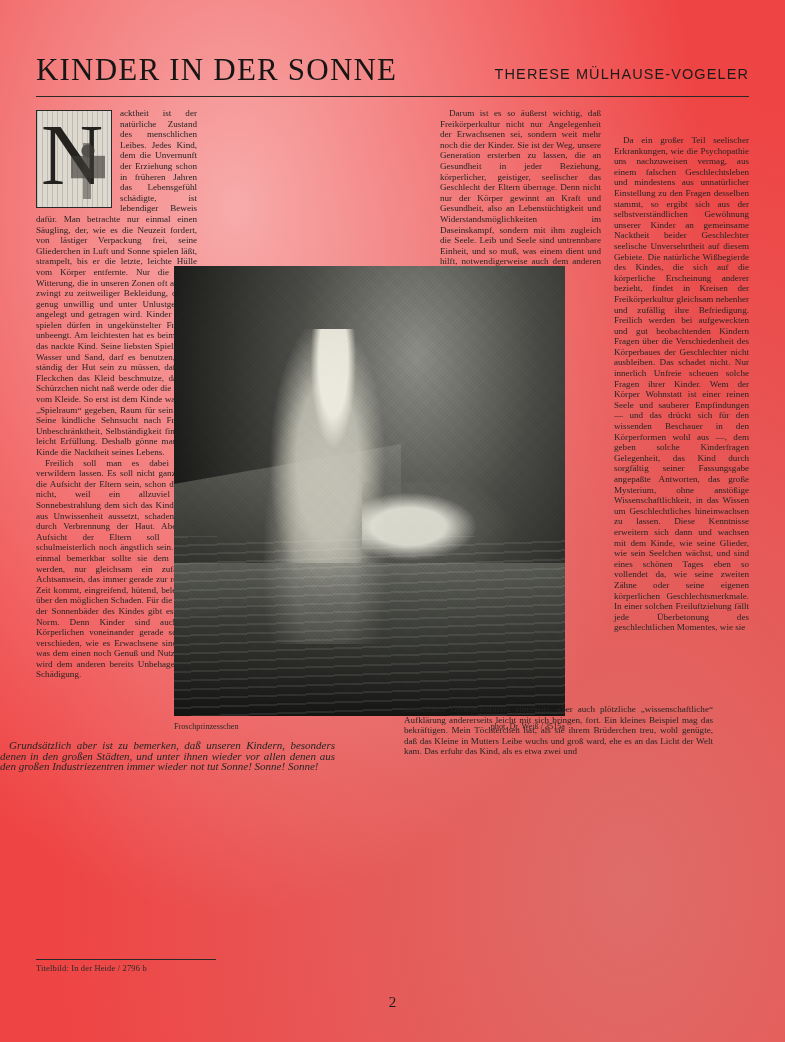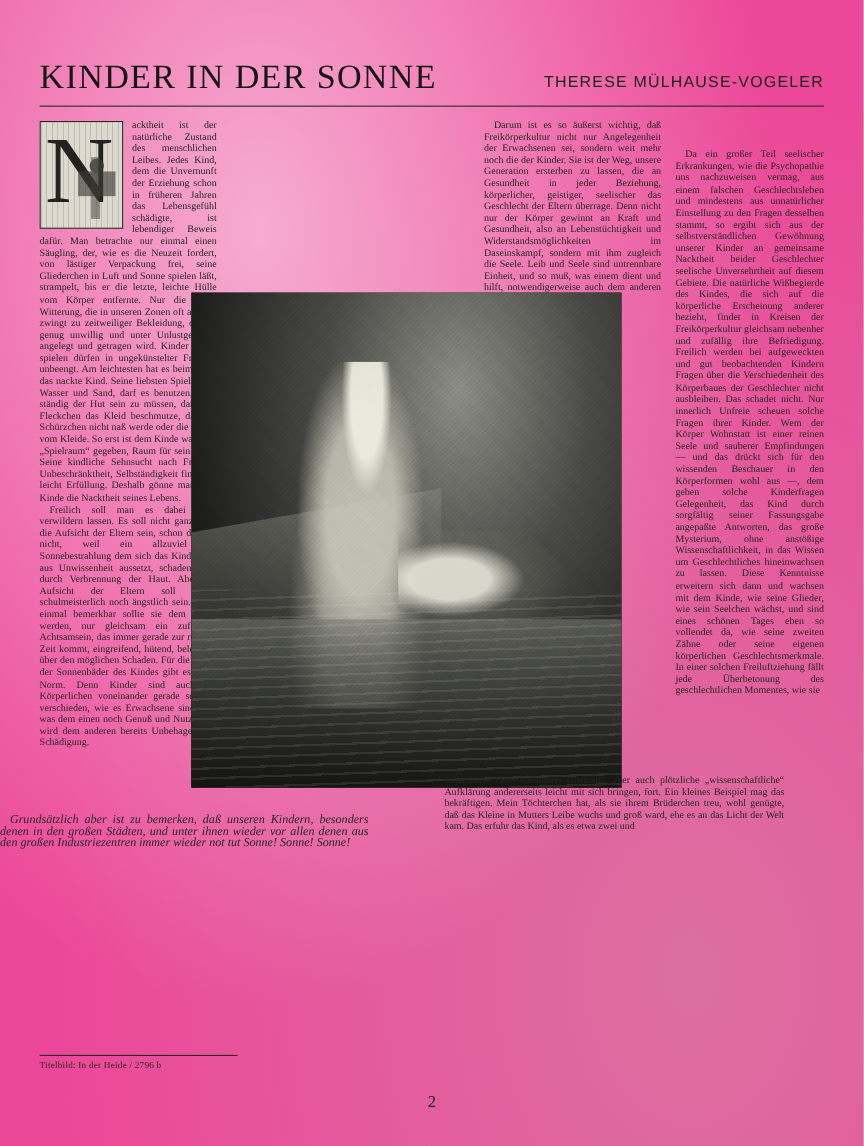--- a/index.html
+++ b/index.html
@@ -5,21 +5,21 @@
   html, body {
     margin: 0;
     padding: 0;
     background: #b9b9b7;
   }
   .page {
     position: relative;
     width: 785px;
     height: 1042px;
     margin: 0 auto;
-    background: #ec4899;
+    background: #ef4444;
     overflow: hidden;
     font-family: "Liberation Serif", serif;
     color: #1b1a18;
   }
   .paper-tint {
     position: absolute;
     inset: 0;
     background:
       radial-gradient(ellipse at 30% 20%, rgba(255,255,255,0.55), rgba(255,255,255,0) 60%),
       radial-gradient(ellipse at 80% 85%, rgba(190,185,175,0.35), rgba(255,255,255,0) 65%);
@@ -287,20 +287,24 @@
     <div class="photo">
       <div class="ledge"></div>
       <div class="child"></div>
       <div class="swan"></div>
       <div class="water"></div>
       <div class="ripples"></div>
       <div class="grain"></div>
     </div>
   </div>
 
+  <div class="caption-row">
+    <span>Froschprinzesschen</span>
+    <span>phot. Dr. Weiß / 3515a</span>
+  </div>
 
   <div class="below-left">
     <p>Grundsätzlich aber ist zu bemerken, daß unseren Kindern, besonders denen in den großen Städten, und unter ihnen wieder vor allen denen aus den großen Industriezentren immer wieder not tut Sonne! Sonne! Sonne!</p>
   </div>
 
   <div class="below-mid">
     <p>schamhafte Geheimnistuerei einerseits, aber auch plötzliche „wissenschaftliche“ Aufklärung andererseits leicht mit sich bringen, fort. Ein kleines Beispiel mag das bekräftigen. Mein Töchterchen hat, als sie ihrem Brüderchen treu, wohl genügte, daß das Kleine in Mutters Leibe wuchs und groß ward, ehe es an das Licht der Welt kam. Das erfuhr das Kind, als es etwa zwei und</p>
   </div>
 
   <div class="foot-rule"></div>

